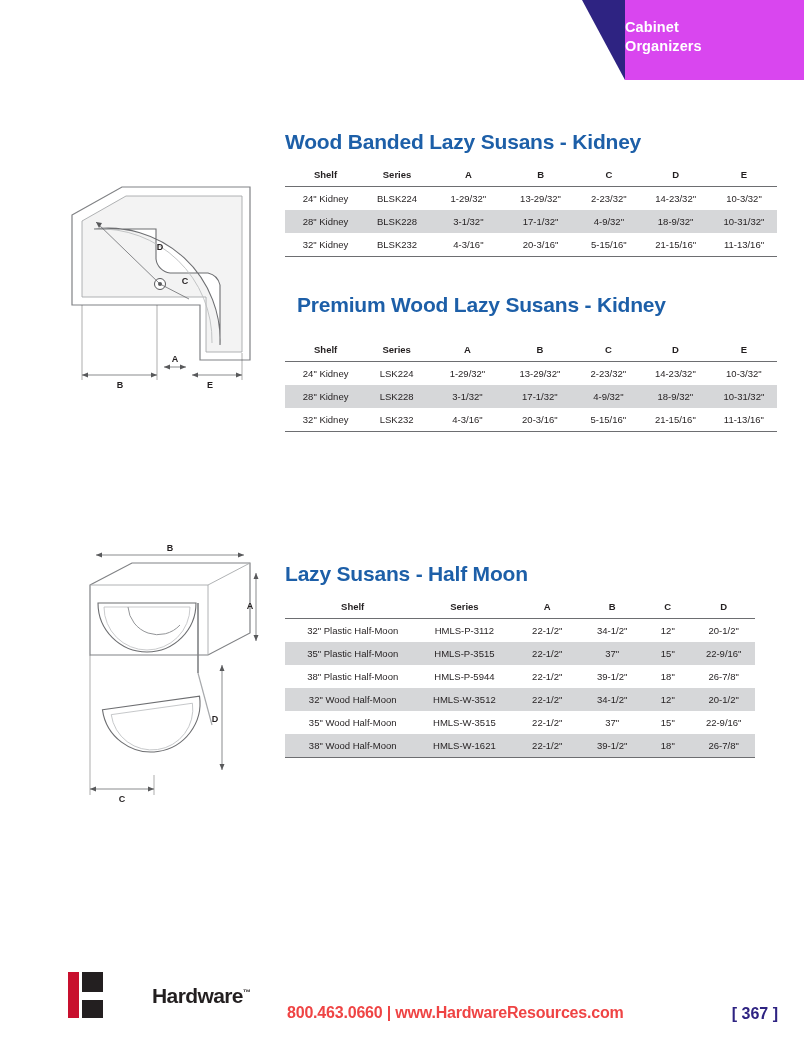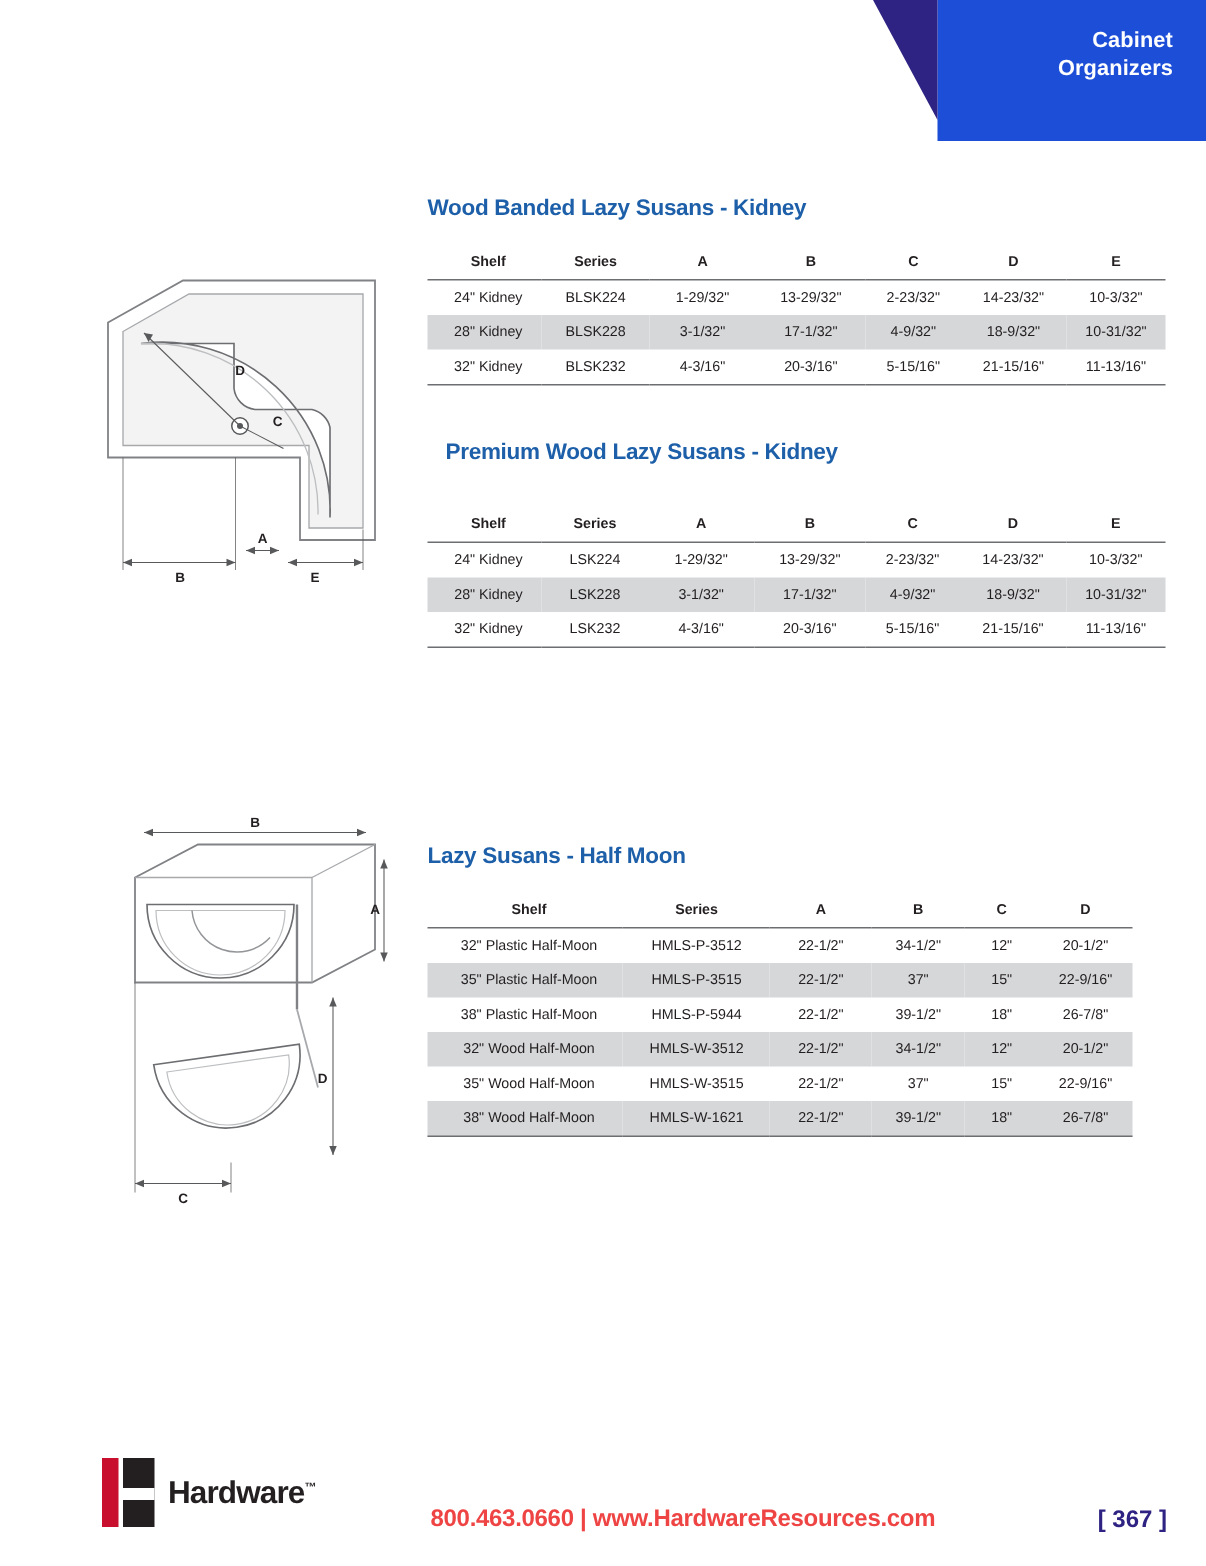--- a/index.html
+++ b/index.html
@@ -15,47 +15,46 @@
     overflow: hidden;
     color: #231f20;
   }
 
   
   .header-banner {
     position: absolute;
     top: 0;
     right: 0;
     width: 179px;
-    height: 94px;
-    background: #1d4ed8;
+    height: 80px;
+    background: #d946ef;
     color: #ffffff;
     box-sizing: border-box;
     padding: 18px 22px 0 0;
-    text-align: right;
   }
   .header-banner .hdr-line {
     font-size: 14.5px;
     font-weight: bold;
     line-height: 19px;
     letter-spacing: 0.1px;
   }
   .header-notch {
     position: absolute;
     top: 0;
     left: -43px;
     width: 0;
     height: 0;
     border-top: 80px solid #2e2382;
     border-left: 43px solid transparent;
   }
 
   
   .section-title {
     position: absolute;
-    font-size: 15px;
+    font-size: 21px;
     font-weight: bold;
     color: #1d5fa8;
     letter-spacing: -0.2px;
     white-space: nowrap;
   }
   #title-1 { left: 285px; top: 130px; }
   #title-2 { left: 285px; top: 293px; margin-left: 12px; }
   #title-3 { left: 285px; top: 562px; text-align: center; }
 
   
@@ -161,20 +160,21 @@
     background: #ffffff;
   }
   .logo-text {
     line-height: 1;
   }
   .logo-text .lt1 {
     font-size: 21px;
     font-weight: bold;
     color: #231f20;
     letter-spacing: -0.6px;
+    margin-left: 40px;
   }
   .logo-text .lt1 sup {
     font-size: 8px;
     vertical-align: super;
   }
   .logo-text .lt2 {
     font-size: 30px;
     font-weight: bold;
     color: #c8102e;
     letter-spacing: -1px;
@@ -306,21 +306,21 @@
       <th style="width:100px">Series</th>
       <th style="width:68px">A</th>
       <th style="width:62px">B</th>
       <th style="width:48px">C</th>
       <th style="width:62px">D</th>
     </tr>
   </thead>
   <tbody>
     <tr>
       <td class="col-first">32" Plastic Half-Moon</td>
-      <td>HMLS-P-3512</td>
+      <td>HMLS-P-3112</td>
       <td>22-1/2"</td>
       <td>34-1/2"</td>
       <td>12"</td>
       <td>20-1/2"</td>
     </tr>
     <tr class="alt">
       <td class="col-first">35" Plastic Half-Moon</td>
       <td>HMLS-P-3515</td>
       <td>22-1/2"</td>
       <td>37"</td>

